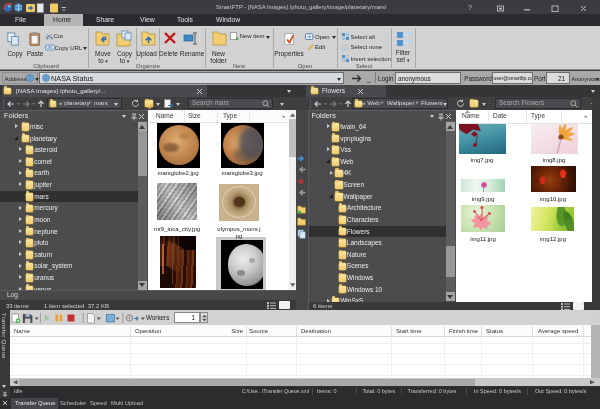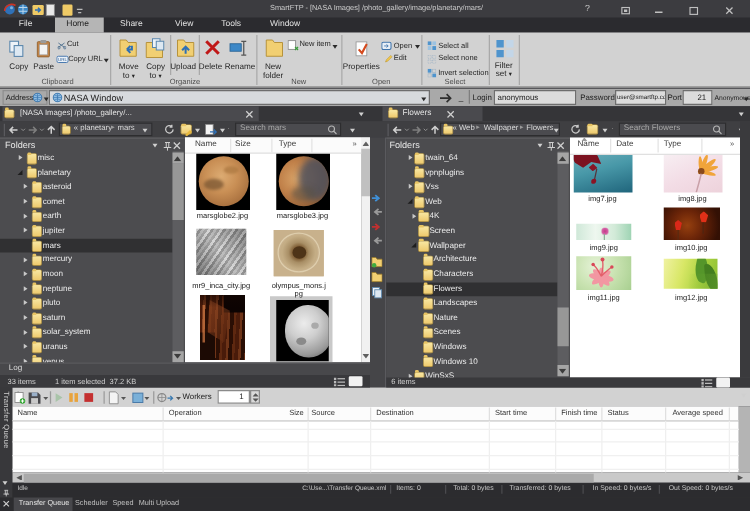--- a/index.html
+++ b/index.html
@@ -194,21 +194,21 @@
 <svg class="a" style="left:26px;top:73.8px" width="8" height="8" viewBox="0 0 9 9">
       <circle cx="4.5" cy="4.5" r="3.9" fill="#8fbce2" stroke="#2e6da8" stroke-width=".8"></circle>
       <path d="M.7 4.5 h7.6 M4.5 .7 v7.6 M1.6 2.2 a5 5 0 0 0 5.8 0 M1.6 6.8 a5 5 0 0 1 5.8 0" stroke="#2e6da8" stroke-width=".5" fill="none"></path>
     </svg>
 <div class="dd" style="left:35px;top:77.5px"></div>
 <div class="a" style="left:39px;top:72px;width:305px;height:11.5px;background:#d7dadd;border:1px solid #6e6e6e"></div>
 <svg class="a" style="left:41.5px;top:73.8px" width="8" height="8" viewBox="0 0 9 9">
       <circle cx="4.5" cy="4.5" r="3.9" fill="#8fbce2" stroke="#2e6da8" stroke-width=".8"></circle>
       <path d="M.7 4.5 h7.6 M4.5 .7 v7.6 M1.6 2.2 a5 5 0 0 0 5.8 0 M1.6 6.8 a5 5 0 0 1 5.8 0" stroke="#2e6da8" stroke-width=".5" fill="none"></path>
     </svg>
-<div class="t" style="left:51px;top:75px;font-size:7.3px;color:#1a1a1a">NASA Window</div>
+<div class="t" style="left:51px;top:75px;font-size:7.3px;color:#1a1a1a">NASA Status</div>
 <div class="dd" style="left:337px;top:77.5px"></div>
 <svg class="a" style="left:351px;top:72.5px" width="13" height="11" viewBox="0 0 13 11">
       <path d="M1 5.5 h8.5 m-3.2-3.2 l3.2 3.2 -3.2 3.2" stroke="#2e2e2e" stroke-width="1.3" fill="none"></path>
     </svg>
 <div class="t" style="left:367px;top:76px;font-size:6.5px;color:#222">_</div>
 <div class="sepv" style="left:374.6px;top:72px;height:11px;background:#7e7e7e"></div>
 <div class="t" style="left:378px;top:76px;font-size:6.3px;color:#222">Login</div>
 <div class="a" style="left:395.4px;top:72px;width:66px;height:11.5px;background:#dcdcdc;border:1px solid #6e6e6e"></div>
 <div class="t" style="left:398px;top:76px;font-size:6.3px;color:#1a1a1a">anonymous</div>
 <div class="t" style="left:464.2px;top:76px;font-size:6.3px;color:#222">Password</div>

